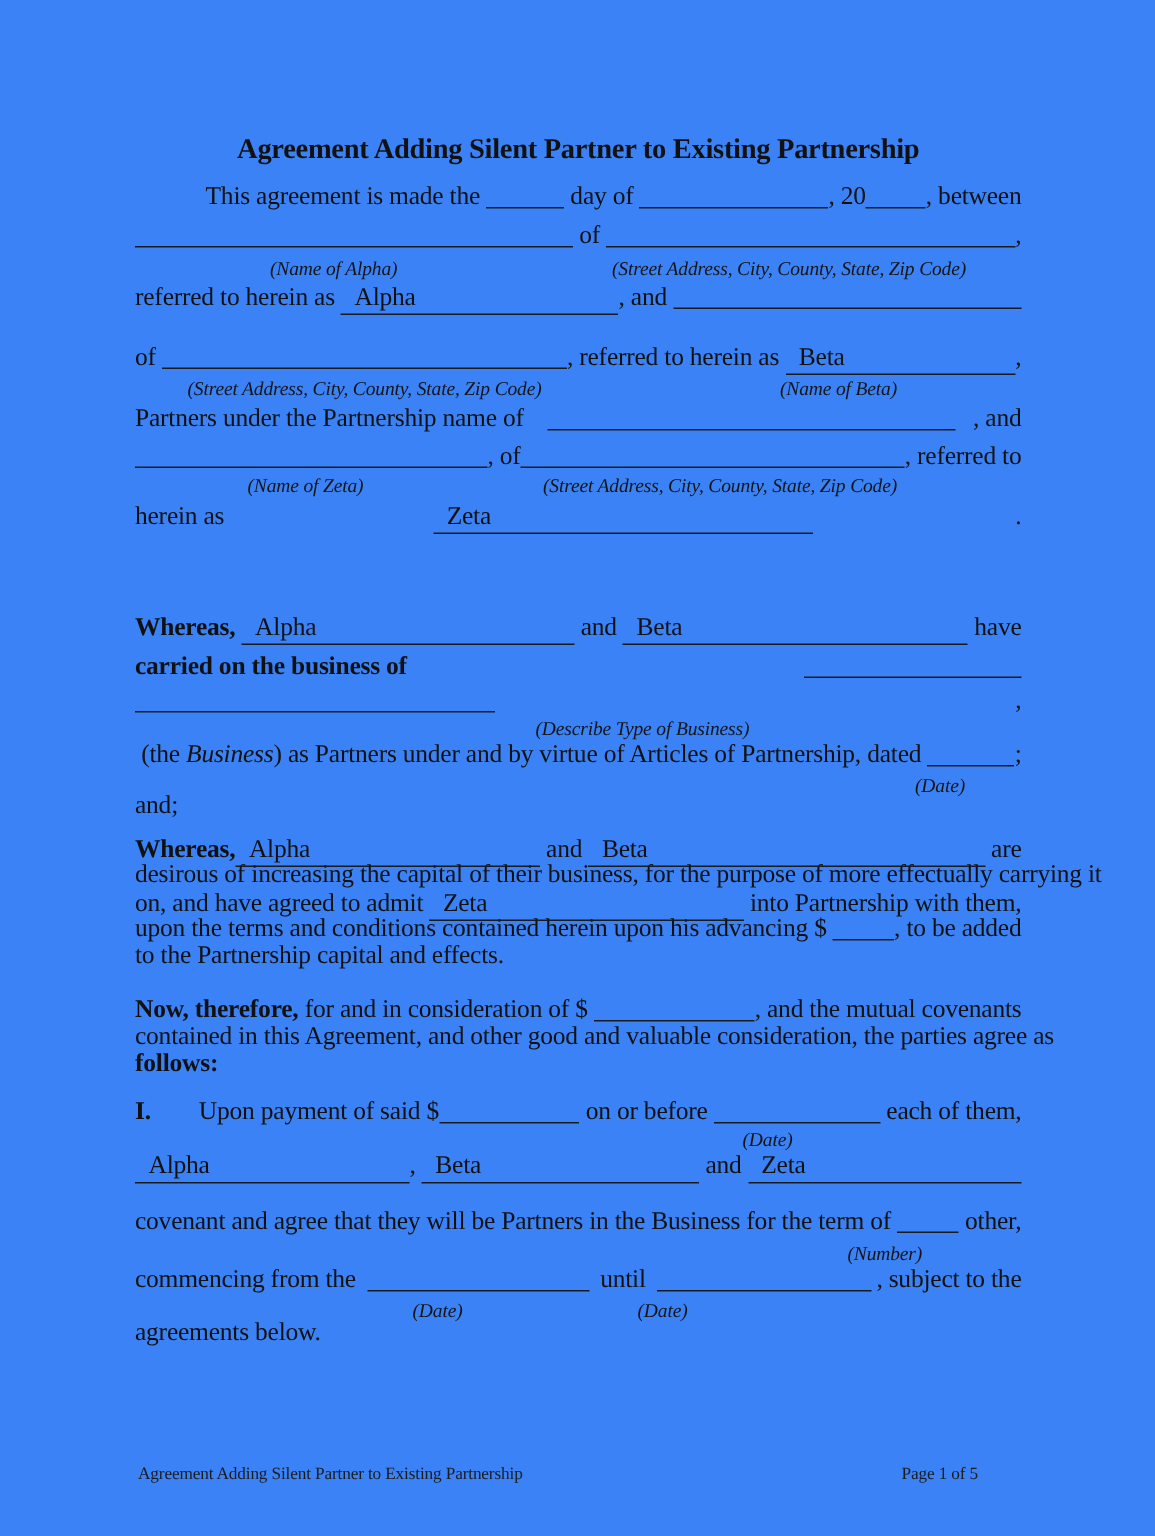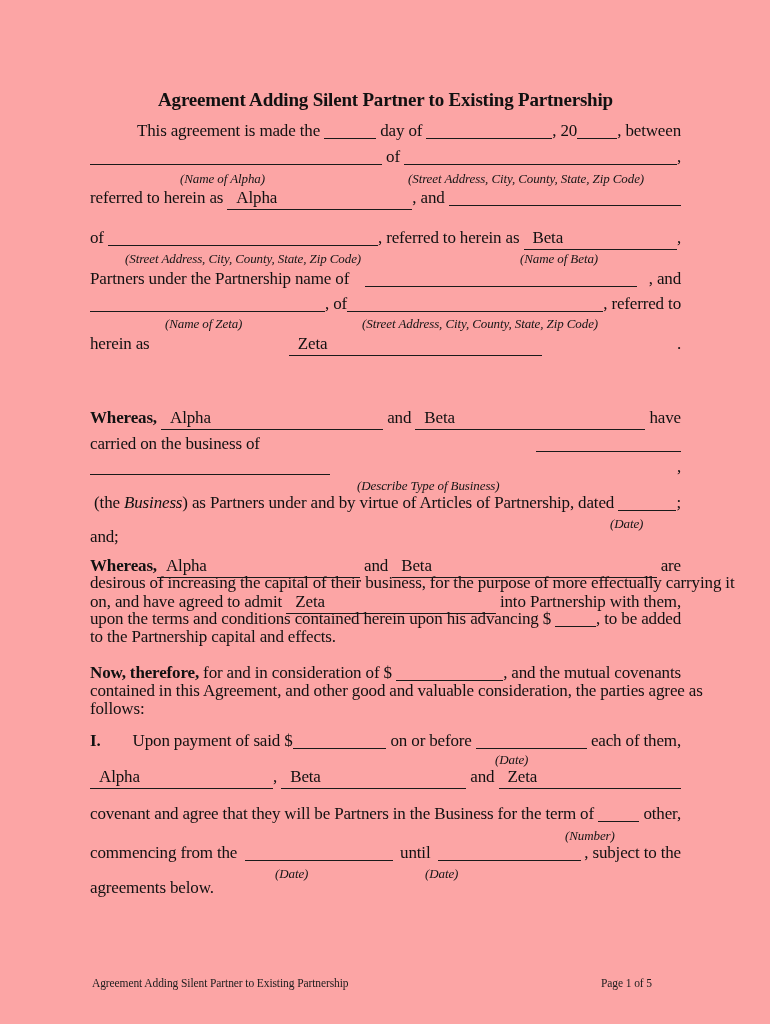--- a/index.html
+++ b/index.html
@@ -1,19 +1,19 @@
 <!DOCTYPE html>
 <html><head>
 <meta charset="utf-8">
 <style>
   * { box-sizing: border-box; margin: 0; padding: 0; }
   html, body { background: #ffffff; }
   body { width: 770px; height: 1024px; position: relative; overflow: hidden;
          font-family: "Liberation Serif", "DejaVu Serif", serif; color: #111; }
-  .page { position: absolute; inset: 0; background: #fca5a5; }
+  .page { position: absolute; inset: 0; background: #3b82f6; }
   .content { position: absolute; left: 90px; width: 591px; top: 88px; }
   .doc-title { text-align: center; font-weight: bold; font-size: 19px;
                line-height: 24px; letter-spacing: -0.2px; white-space: nowrap; }
   .lines { margin-top: 0; }
   .line { display: flex; align-items: baseline; white-space: pre;
           font-size: 17px; letter-spacing: -0.15px; justify-content: space-between; }
   .txt { flex: 0 0 auto; white-space: pre; }
   .txt.b { font-weight: bold; }
   .txt.i { font-style: italic; }
   .gap { flex: 0 0 auto; display: inline-block; }
@@ -49,38 +49,38 @@
           <span class="cap" style="left: 35px;">(Street Address, City, County, State, Zip Code)</span>
         </div>
         <div class="line" style="height: 26px; line-height: 26px;"><span class="txt">Partners under the Partnership name of </span><span class="blank" style="flex: 0 0 272px;"></span><span class="txt">, and</span></div>
         <div class="line" style="height: 23px; line-height: 23px;"><span class="blank" style="flex: 0 0 235px;"></span><span class="txt">, of</span><span class="blank" style="flex: 1 1 245px;"></span><span class="txt">, referred to</span></div>
         <div class="capline" style="height: 16px;">
           <span class="cap" style="left: 75px;">(Name of Zeta)</span>
           <span class="cap" style="left: 272px;">(Street Address, City, County, State, Zip Code)</span>
         </div>
         <div class="line" style="height: 25px; line-height: 25px;"><span class="txt">herein as </span><span class="blank filled" style="flex: 0 0 253px;">Zeta</span><span class="txt">.</span></div>
         <div class="line" style="margin-top: 49px; height: 26px; line-height: 26px;"><span class="txt b">Whereas,</span><span class="txt"> </span><span class="blank filled" style="flex: 0 0 222px;">Alpha</span><span class="txt"> and </span><span class="blank filled" style="flex: 1 1 212px;">Beta</span><span class="txt"> have</span></div>
-        <div class="line" style="height: 26px; line-height: 26px;"><span class="txt">carried on the business of </span><span class="blank" style="flex: 0 0 145px;"></span></div>
+        <div class="line" style="height: 26px; line-height: 26px; font-weight: bold;"><span class="txt">carried on the business of </span><span class="blank" style="flex: 0 0 145px;"></span></div>
         <div class="line" style="height: 20px; line-height: 20px;"><span class="blank" style="flex: 0 0 240px;"></span><span class="txt">,</span></div>
         <div class="capline" style="height: 14px;">
           <span class="cap" style="left: 267px;">(Describe Type of Business)</span>
         </div>
         <div class="line" style="height: 24px; line-height: 24px;"><span class="txt"> (the </span><span class="txt i">Business</span><span class="txt">) as Partners under and by virtue of Articles of Partnership, dated </span><span class="blank" style="flex: 1 1 98px;"></span><span class="txt">;</span></div>
         <div class="capline" style="height: 14px;">
           <span class="cap" style="left: 520px;">(Date)</span>
         </div>
         <div class="line" style="height: 16px; line-height: 16px;"><span class="txt">and;</span></div>
         <div class="line" style="margin-top: 11px; height: 18px; line-height: 18px;"><span class="txt b">Whereas,</span><span class="blank filled" style="flex: 0 0 203px;">Alpha</span><span class="txt"> and </span><span class="blank filled" style="flex: 1 1 228px;">Beta</span><span class="txt"> are</span></div>
         <div class="line" style="height: 18px; line-height: 18px;"><span class="txt">desirous of increasing the capital of their business, for the purpose of more effectually carrying it</span></div>
         <div class="line" style="height: 18px; line-height: 18px;"><span class="txt">on, and have agreed to admit </span><span class="blank filled" style="flex: 1 1 225px;">Zeta</span><span class="txt"> into Partnership with them,</span></div>
         <div class="line" style="height: 18px; line-height: 18px;"><span class="txt">upon the terms and conditions contained herein upon his advancing $ </span><span class="blank" style="flex: 1 1 82px;"></span><span class="txt">, to be added</span></div>
         <div class="line" style="height: 18px; line-height: 18px;"><span class="txt">to the Partnership capital and effects.</span></div>
         <div class="line" style="margin-top: 18px; height: 18px; line-height: 18px;"><span class="txt b">Now, therefore,</span><span class="txt"> for and in consideration of $ </span><span class="blank" style="flex: 1 1 112px;"></span><span class="txt">, and the mutual covenants</span></div>
         <div class="line" style="height: 18px; line-height: 18px;"><span class="txt">contained in this Agreement, and other good and valuable consideration, the parties agree as</span></div>
-        <div class="line" style="height: 18px; line-height: 18px;"><span class="txt">follows:</span></div>
+        <div class="line" style="height: 18px; line-height: 18px; font-weight: bold;"><span class="txt">follows:</span></div>
         <div class="line" style="margin-top: 13px; height: 20px; line-height: 20px;"><span class="txt b">I.</span><span class="gap" style="width: 32px;"></span><span class="txt">Upon payment of said $</span><span class="blank" style="flex: 1 1 98px;"></span><span class="txt"> on or before </span><span class="blank" style="flex: 1 1 116px;"></span><span class="txt"> each of them,</span></div>
         <div class="capline" style="height: 14px;">
           <span class="cap" style="left: 405px;">(Date)</span>
         </div>
         <div class="line" style="height: 24px; line-height: 24px;"><span class="blank filled" style="flex: 0 0 183px;">Alpha</span><span class="txt">, </span><span class="blank filled" style="flex: 0 0 185px;">Beta</span><span class="txt"> and </span><span class="blank filled" style="flex: 1 1 150px;">Zeta</span></div>
         <div class="line" style="height: 26px; line-height: 26px; margin-top: 12px;"><span class="txt">covenant and agree that they will be Partners in the Business for the term of </span><span class="blank" style="flex: 1 1 88px;"></span><span class="txt"> other,</span></div>
         <div class="capline" style="height: 14px;">
           <span class="cap" style="left: 475px;">(Number)</span>
         </div>
         <div class="line" style="height: 24px; line-height: 24px;"><span class="txt">commencing from the </span><span class="blank" style="flex: 0 0 148px;"></span><span class="txt"> until </span><span class="blank" style="flex: 0 0 143px;"></span><span class="txt">, subject to the</span></div>

